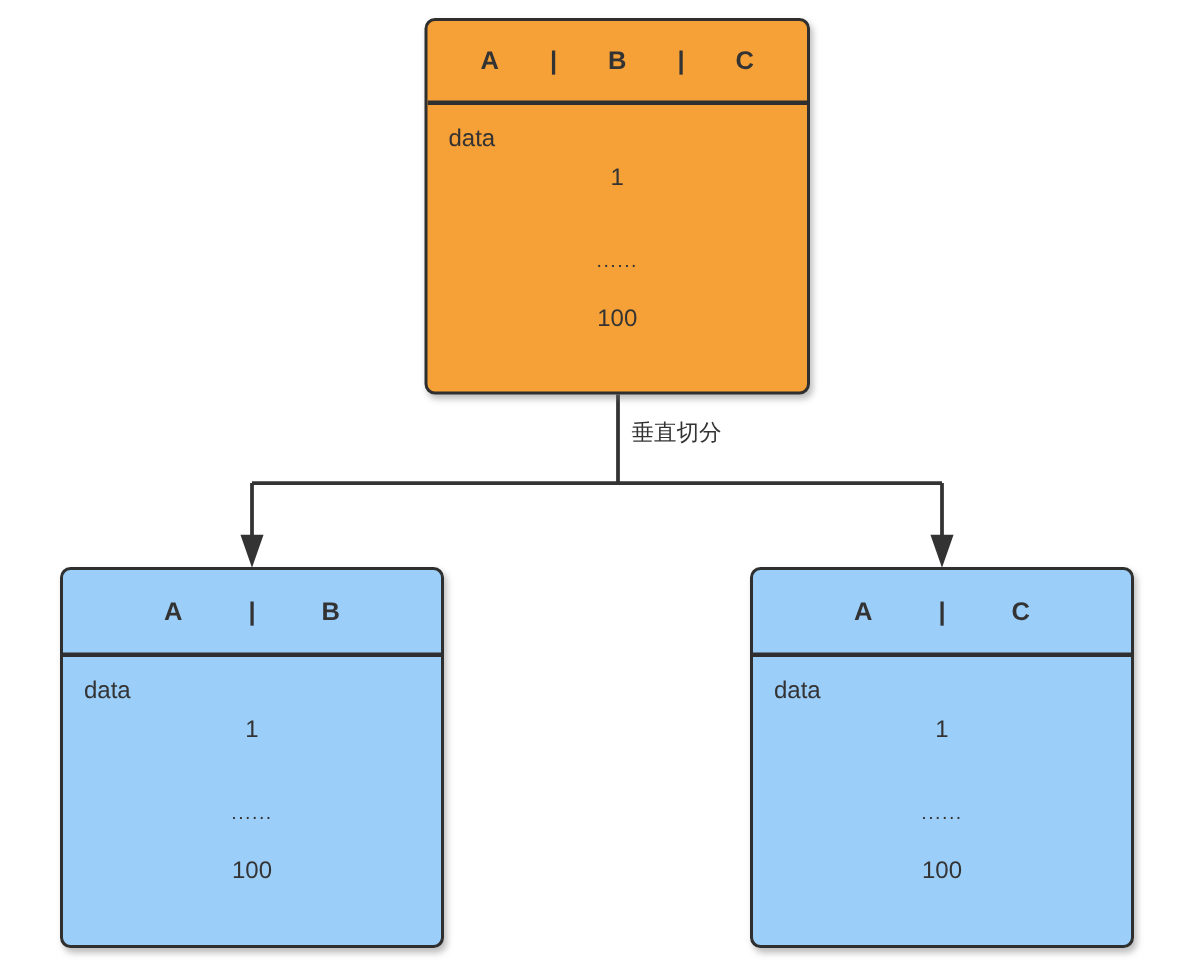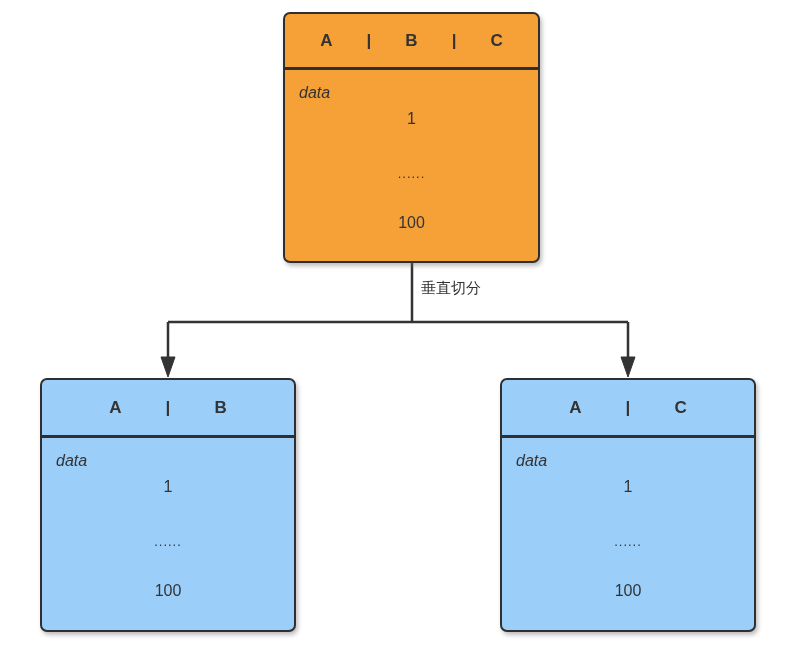--- a/index.html
+++ b/index.html
@@ -73,29 +73,28 @@
     position: absolute;
     left: 0;
     right: 0;
     text-align: center;
   }
   .cell.data-label {
     left: 14px;
     right: auto;
     top: 14px;
     text-align: center;
-    font-style: italic;
   }
   .cell.row-first { top: 40px; }
   .cell.row-ellipsis {
     top: 96px;
     font-size: 13px;
     letter-spacing: 1px;
   }
-  .cell.row-last { top: 144px; }
+  .cell.row-last { top: 134px; }
 </style>
 </head>
 <body>
 
 <div class="canvas">
 
   <svg class="connectors" viewBox="0 0 800 649" xmlns="http://www.w3.org/2000/svg">
     <path d="M412 263 L412 322 M168 322 L628 322 M168 322 L168 359 M628 322 L628 359"></path>
     <polygon points="161,357 175,357 168,377"></polygon>
     <polygon points="621,357 635,357 628,377"></polygon>

